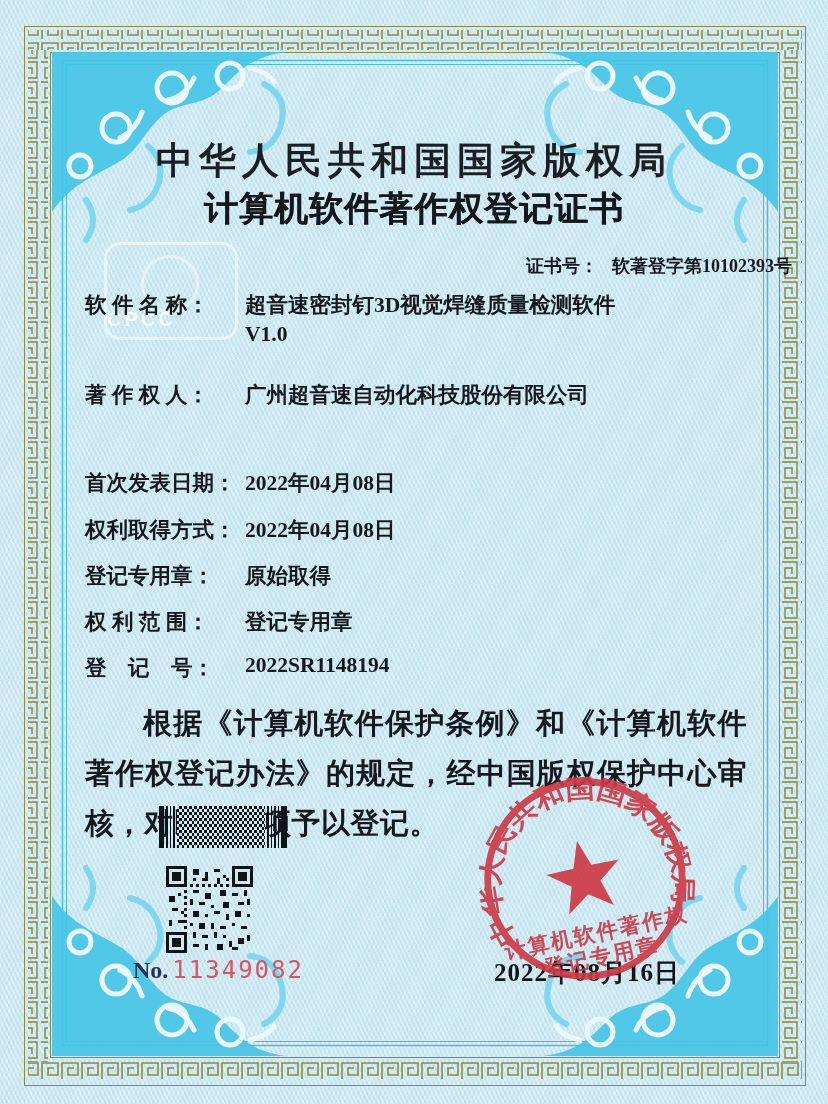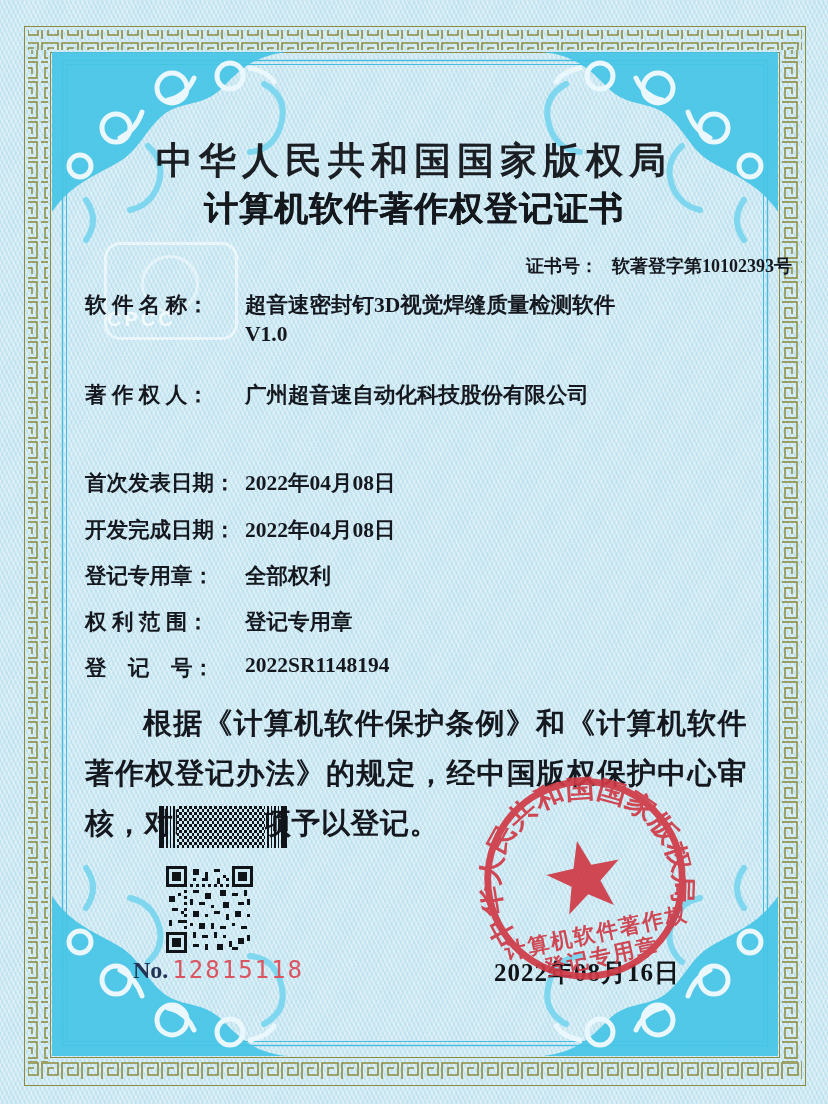--- a/index.html
+++ b/index.html
@@ -128,27 +128,27 @@
       <span class="lab">著 作 权 人：</span>
       <span class="val">广州超音速自动化科技股份有限公司</span>
     </div>
 
     <div class="abs row" style="top:468px;">
       <span class="lab">首次发表日期：</span>
       <span class="val">2022年04月08日</span>
     </div>
 
     <div class="abs row" style="top:515px;">
-      <span class="lab">开发完成日期：</span>
+      <span class="lab">权利取得方式：</span>
       <span class="val">2022年04月08日</span>
     </div>
 
     <div class="abs row" style="top:561px;">
       <span class="lab">登记专用章：</span>
-      <span class="val">全部权利</span>
+      <span class="val">原始取得</span>
     </div>
 
     <div class="abs row" style="top:607px;">
       <span class="lab">权 利 范 围：</span>
       <span class="val">登记专用章</span>
     </div>
 
     <div class="abs row" style="top:653px;">
       <span class="lab">登　记　号：</span>
       <span class="val">2022SR1148194</span>
@@ -180,21 +180,21 @@
 
     <svg class="qrcode" width="87" height="87" viewBox="0 0 29 29" shape-rendering="crispEdges" fill="#101318">
       <path d="M0,0h7v7h-7z M22,0h7v7h-7z M0,22h7v7h-7z"></path>
       <path fill="#cfe9f3" d="M1,1h5v5h-5z M23,1h5v5h-5z M1,23h5v5h-5z"></path>
       <path d="M2,2h3v3h-3z M24,2h3v3h-3z M2,24h3v3h-3z"></path>
       <path d="M8,6h1v1h-1z M10,6h1v1h-1z M12,6h1v1h-1z M14,6h1v1h-1z M16,6h1v1h-1z M18,6h1v1h-1z M20,6h1v1h-1z M6,8h1v1h-1z M6,10h1v1h-1z M6,12h1v1h-1z M6,14h1v1h-1z M6,16h1v1h-1z M6,18h1v1h-1z M6,20h1v1h-1z"></path>
       <path d="M9,1h2v2h-2z M13,2h1v2h-1z M16,1h2v1h-2z M19,3h1v1h-1z M9,4h1v1h-1z M12,4h2v1h-2z M17,4h1v2h-1z M20,4h1v1h-1z M9,8h2v1h-2z M13,9h2v2h-2z M18,8h2v2h-2z M22,9h2v1h-2z M26,8h1v2h-1z M1,10h2v2h-2z M4,9h1v1h-1z M8,11h1v2h-1z M11,12h2v1h-2z M15,13h1v1h-1z M19,12h2v2h-2z M24,12h2v1h-2z M27,11h1v2h-1z M2,14h2v1h-2z M5,15h1v1h-1z M9,15h2v2h-2z M13,16h1v1h-1z M16,15h2v1h-2z M20,16h1v2h-1z M23,15h2v2h-2z M27,16h1v1h-1z M1,18h1v2h-1z M4,18h2v1h-2z M8,19h1v1h-1z M11,19h2v2h-2z M15,19h1v2h-1z M18,20h2v1h-2z M22,19h1v1h-1z M25,20h2v1h-2z M9,22h1v2h-1z M12,23h2v1h-2z M16,22h1v2h-1z M19,23h1v1h-1z M9,26h2v1h-2z M13,26h1v2h-1z M17,26h2v2h-2z M21,25h1v2h-1z M24,24h2v2h-2z M27,23h1v2h-1z M22,27h2v1h-2z"></path>
     </svg>
 
     <div class="abs serial">
-      <span class="no">No.</span><span class="num">12815118</span>
+      <span class="no">No.</span><span class="num">11349082</span>
     </div>
 
     <div class="abs issue-date">2022年08月16日</div>
   </div>
 
   <svg class="seal" viewBox="0 0 220 224">
     <defs>
       <path id="sealArc" d="M 30,160 A 90,90 0 1,1 190,160" fill="none"></path>
     </defs>
     <circle cx="110" cy="112" r="100" fill="none" stroke="#d03a46" stroke-width="7"></circle>

